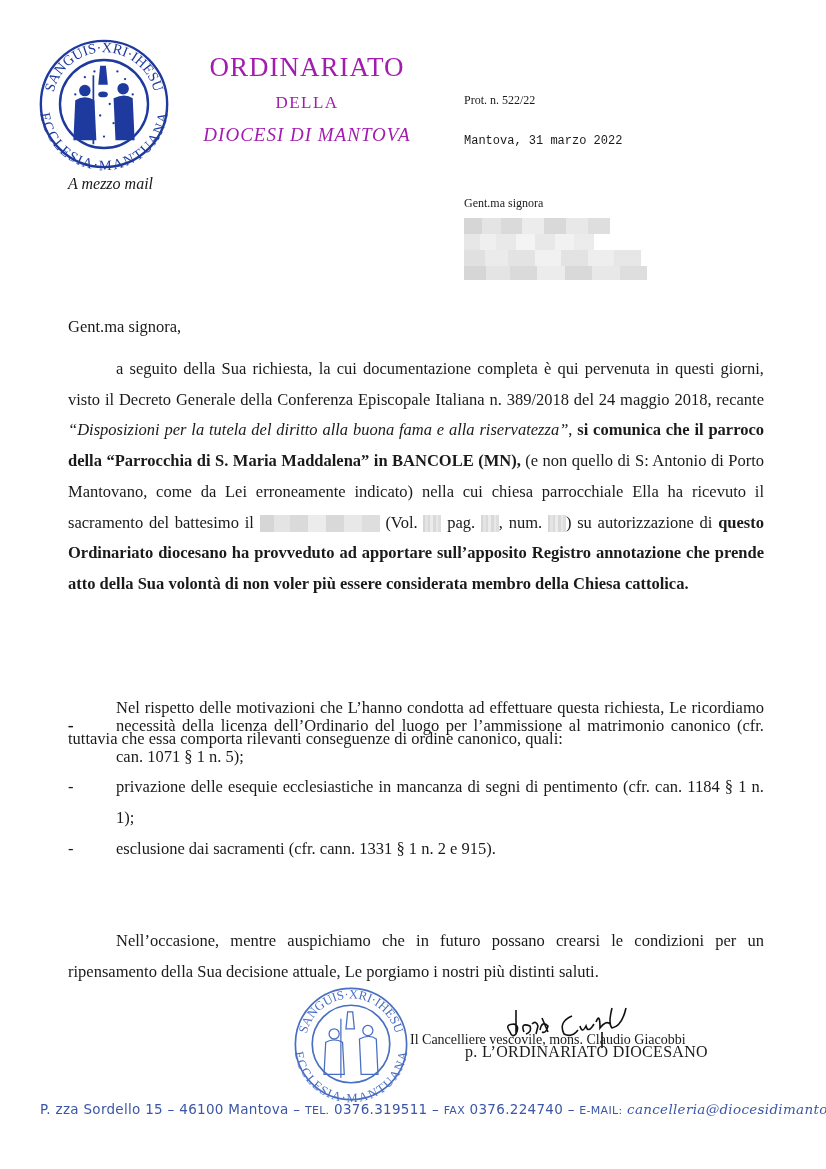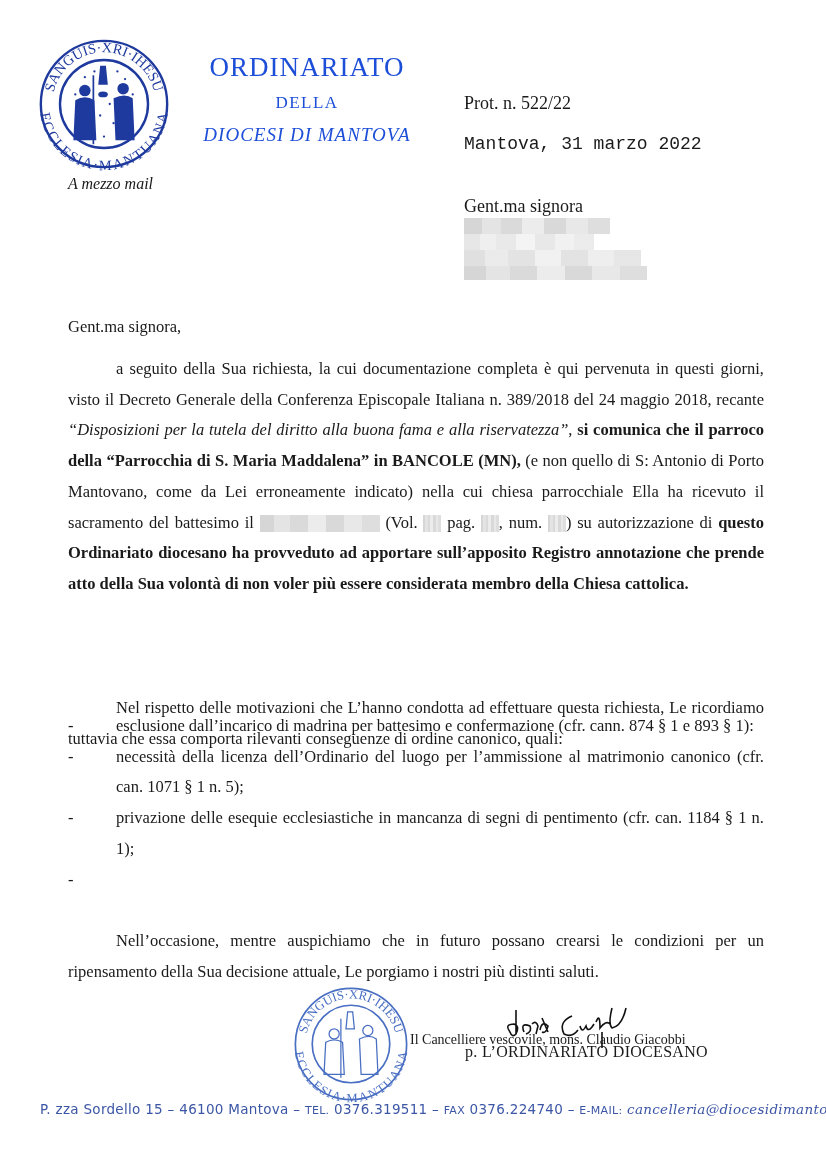--- a/index.html
+++ b/index.html
@@ -7,25 +7,25 @@
          font-family: "Liberation Serif", "DejaVu Serif", serif; color: #1a1a1a; }
   .abs { position: absolute; }
 
   
   .seal { left: 37px; top: 37px; width: 134px; height: 134px; }
   .lh { color: #ffffff; -webkit-text-stroke: 1px #3b4d8f; text-shadow: 0 0 0.5px #3b4d8f;
         font-family: "Liberation Serif", "DejaVu Serif", serif; letter-spacing: 1px; text-align: center; }
   .lh-1 { left: 196px; top: 52px; width: 222px; font-size: 27px; }
   .lh-2 { left: 196px; top: 93px; width: 222px; font-size: 17px; letter-spacing: 1.5px; }
   .lh-3 { left: 186px; top: 124px; width: 242px; font-size: 19px; letter-spacing: 1px; font-style: italic; }
-  .lh-real { color: #1d4ed8; -webkit-text-stroke: 0; text-shadow: none; }
+  .lh-real { color: #a21caf; -webkit-text-stroke: 0; text-shadow: none; }
 
   .via { left: 68px; top: 175px; font-style: italic; font-size: 16px; }
 
-  .meta { left: 464px; font-size: 18px; }
+  .meta { left: 464px; font-size: 12px; }
   .prot { top: 93px; }
   .date { top: 134px; font-family: Liberation Mono, monospace; }
   .addr-title { top: 196px; }
   .redact { background: linear-gradient(90deg, #d6d6d6 0 12%, #e4e4e4 12% 25%, #dadada 25% 40%, #ececec 40% 55%, #d9d9d9 55% 70%, #e8e8e8 70% 85%, #dedede 85% 100%); }
   .r1 { left: 464px; top: 218px; width: 146px; height: 16px; }
   .r2 { left: 464px; top: 234px; width: 130px; height: 16px; opacity: .6; }
   .r3 { left: 464px; top: 250px; width: 177px; height: 16px; opacity: .75; }
   .r4 { left: 464px; top: 266px; width: 183px; height: 14px; }
 
   
@@ -110,24 +110,24 @@
 
 <div class="abs body-text salute">Gent.ma signora,</div>
 
 <div class="abs body-text p1">
   <span>a seguito della Sua richiesta, la cui documentazione completa è qui pervenuta in questi giorni, visto il Decreto Generale della Conferenza Episcopale Italiana n. 389/2018 del 24 maggio 2018, recante </span><span class="it">“Disposizioni per la tutela del diritto alla buona fama e alla riservatezza”</span><span>, </span><b>si comunica che il parroco della “Parrocchia di S. Maria Maddalena” in BANCOLE (MN),</b><span> (e non quello di S: Antonio di Porto Mantovano, come da Lei erroneamente indicato) nella cui chiesa parrocchiale Ella ha ricevuto il sacramento del battesimo il </span><span class="inline-redact redact ir-date"></span><span> (Vol. </span><span class="inline-redact redact ir-small"></span><span> pag. </span><span class="inline-redact redact ir-small"></span><span>, num. </span><span class="inline-redact redact ir-small"></span><span>) su autorizzazione di </span><b>questo Ordinariato diocesano ha provveduto ad apportare sull’apposito Registro annotazione che prende atto della Sua volontà di non voler più essere considerata membro della Chiesa cattolica.</b>
 </div>
 
 <div class="abs body-text p2">Nel rispetto delle motivazioni che L’hanno condotta ad effettuare questa richiesta, Le ricordiamo tuttavia che essa comporta rilevanti conseguenze di ordine canonico, quali:</div>
 
 <div class="abs list">
-  <div class="li"><span class="dash">-</span><span>esclusione dall’incarico di madrina per battesimo e confermazione (cfr. cann. 874 § 1 e 893 § 1):</span></div>
+  <div class="li"><span class="dash">-</span></div>
   <div class="li"><span class="dash">-</span><span>necessità della licenza dell’Ordinario del luogo per l’ammissione al matrimonio canonico (cfr. can. 1071 § 1 n. 5);</span></div>
   <div class="li"><span class="dash">-</span><span>privazione delle esequie ecclesiastiche in mancanza di segni di pentimento (cfr. can. 1184 § 1 n. 1);</span></div>
-  <div class="li"><span class="dash">-</span></div>
+  <div class="li"><span class="dash">-</span><span>esclusione dai sacramenti (cfr. cann. 1331 § 1 n. 2 e 915).</span></div>
 </div>
 
 <div class="abs body-text p3">Nell’occasione, mentre auspichiamo che in futuro possano crearsi le condizioni per un ripensamento della Sua decisione attuale, Le porgiamo i nostri più distinti saluti.</div>
 
 <svg class="abs seal2" viewBox="0 0 140 140">
   <defs>
     <path id="arcTop2" d="M 16 70 A 54 54 0 0 1 124 70"></path>
     <path id="arcBot2" d="M 14 72 A 56 56 0 0 0 126 72"></path>
   </defs>
   <circle cx="70" cy="70" r="66" fill="none" stroke="#2a56b8" stroke-width="2"></circle>

